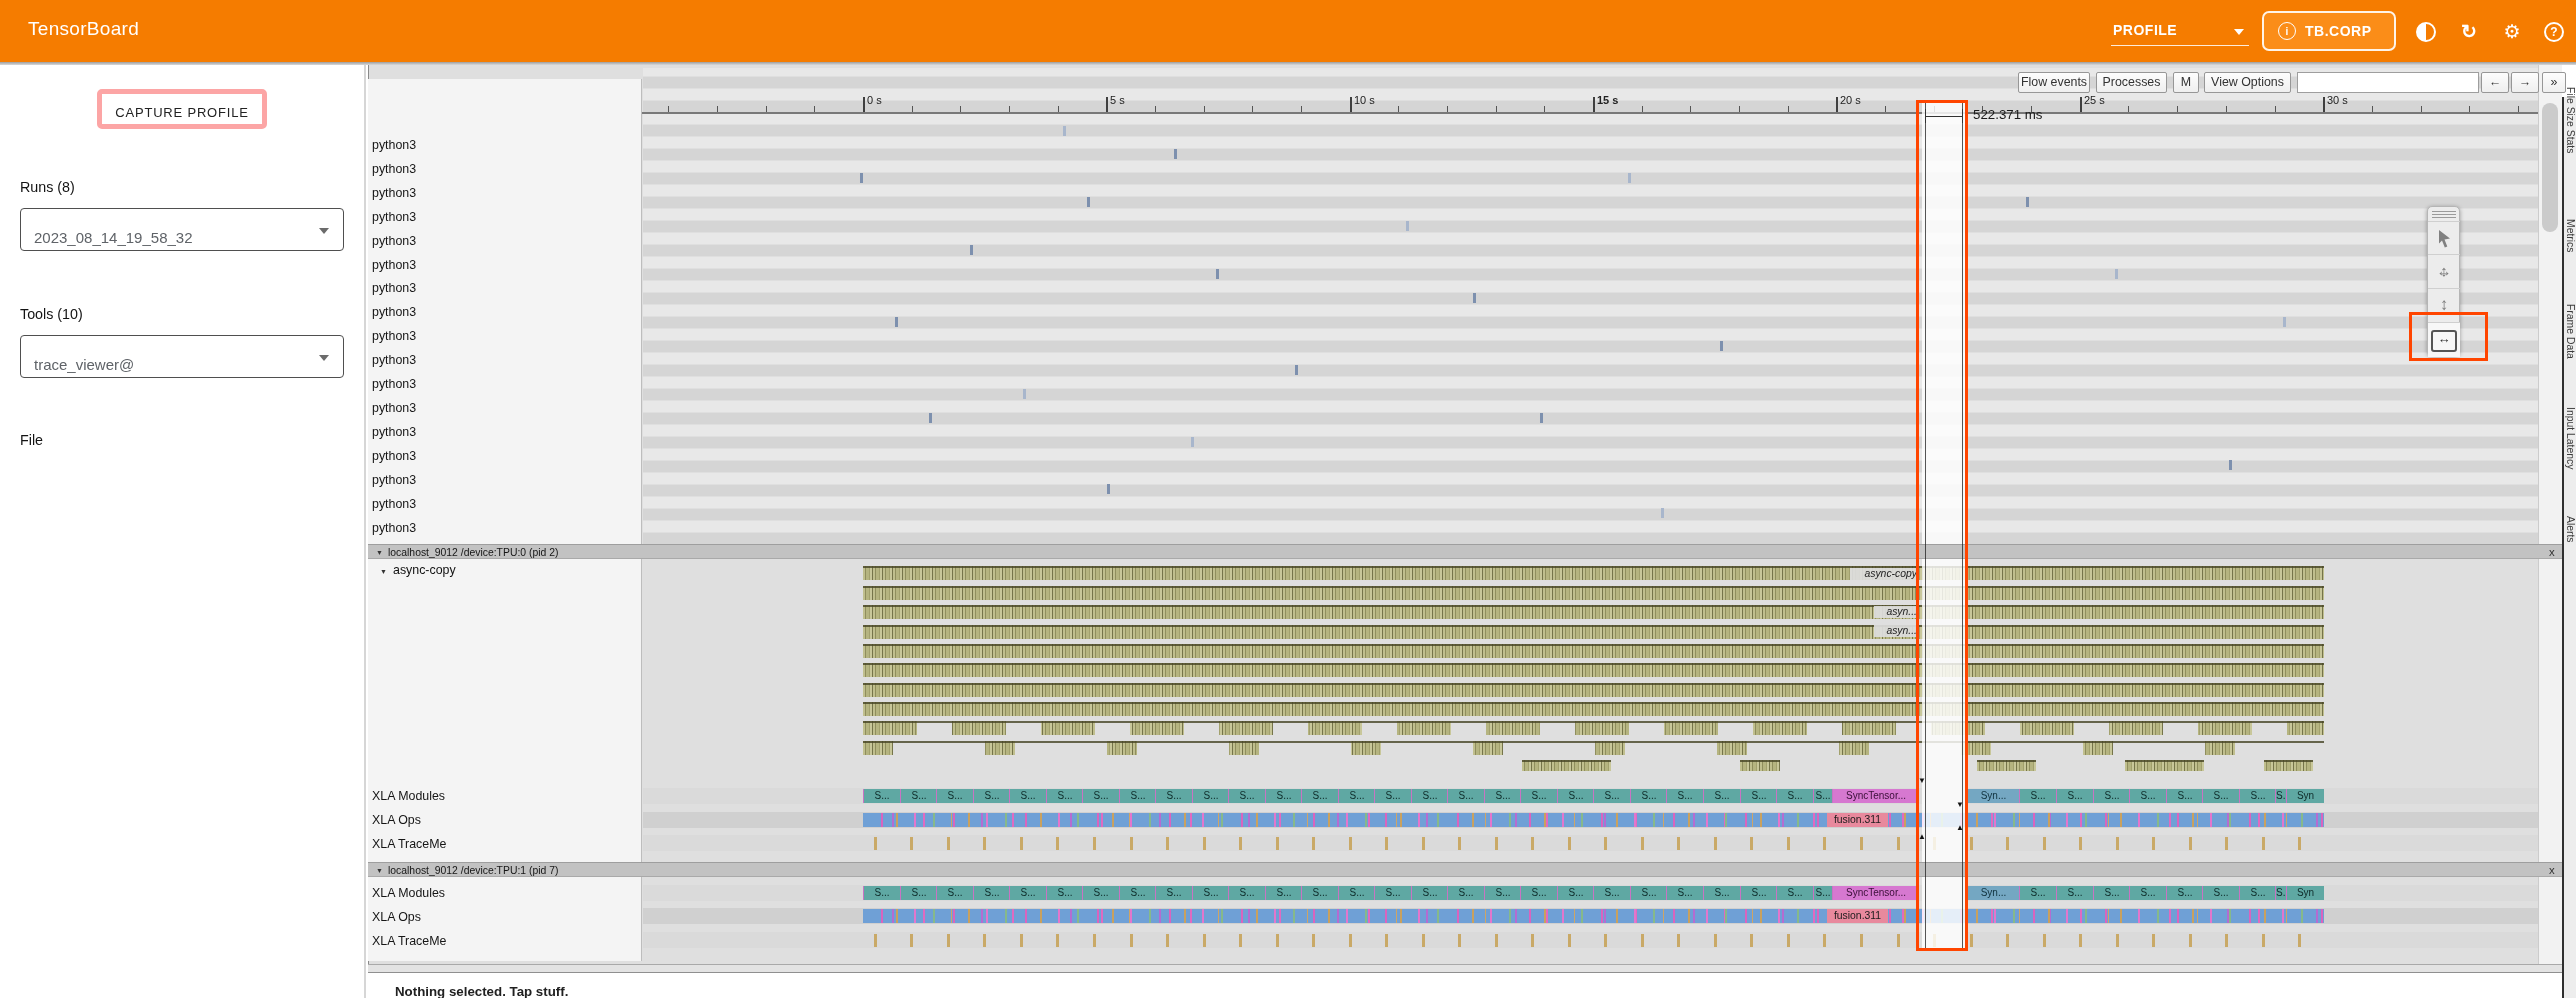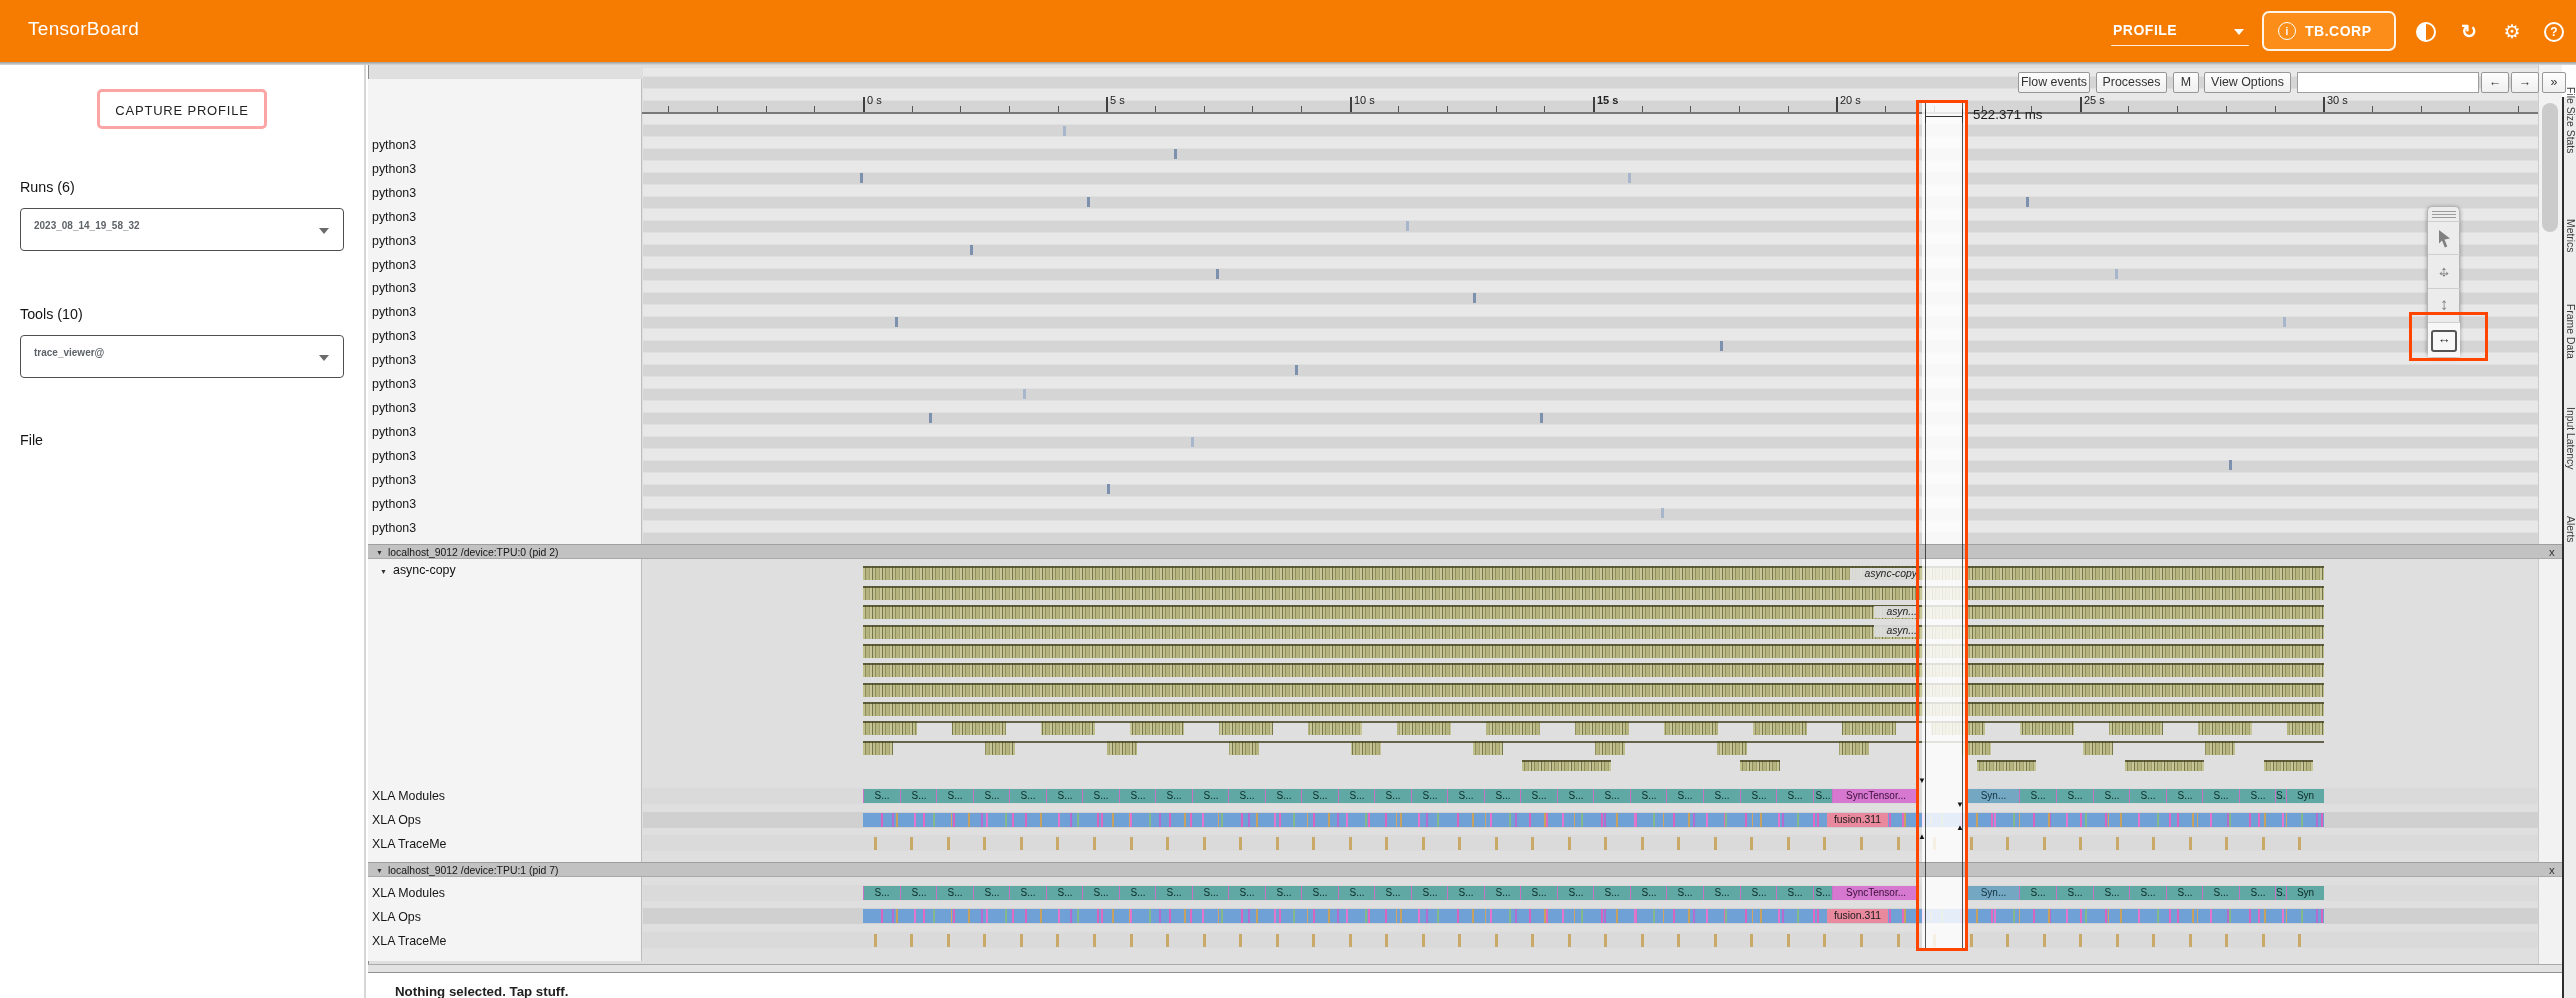--- a/index.html
+++ b/index.html
@@ -20,25 +20,25 @@
   .badge-info{margin-left:14px;width:16px;height:16px;border:1.5px solid #fff;border-radius:50%;
      font-size:10px;font-weight:700;display:flex;align-items:center;justify-content:center;}
   .badge-txt{margin-left:9px;font-size:14px;font-weight:700;letter-spacing:0.5px;}
   .hicon{top:21px;width:22px;height:22px;color:#fff;font-size:19px;line-height:22px;text-align:center;}
   .bright{border:2px solid #fff;border-radius:50%;width:16px;height:16px;
      background:linear-gradient(90deg,#fff 0 50%,transparent 50%);}
   .helpc{border:2px solid #fff;border-radius:50%;width:16px;height:16px;font-size:12px;
      font-weight:700;line-height:16px;text-align:center;}
   
   .sidebar{left:0;top:62px;width:366px;height:936px;background:#fff;border-right:2px solid #d6d6d6;z-index:10;}
-  .capture{left:97px;top:89px;width:170px;height:40px;background:#fff;border:3px solid #fca5a5;
+  .capture{left:97px;top:89px;width:170px;height:40px;background:#fff;border:5px solid #fca5a5;
      border-radius:5px;font-size:13px;color:#222;letter-spacing:0.8px;text-align:center;line-height:38px;cursor:pointer;}
   .sb-label{left:20px;font-size:14.3px;color:#131313;}
   .sb-select{left:20px;width:324px;height:43px;border:1px solid #4f4f4f;border-radius:4px;background:#fff;}
-  .sb-select .val{position:absolute;left:13px;top:11px;font-size:10px;color:#5f6368;font-weight:bold;}
+  .sb-select .val{position:absolute;left:13px;top:20px;font-size:15px;color:#5f6368;}
   .sb-select .car{position:absolute;right:14px;top:19px;width:0;height:0;border-left:5px solid transparent;
      border-right:5px solid transparent;border-top:6px solid #6b6b6b;}
   
   .canvas{left:368px;top:65px;width:2171px;height:899px;background:#dfdfdf;border-left:1px solid #8a8a8a;z-index:0;}
   .labelcol{left:368px;top:79px;width:274px;height:882px;background:#f4f4f4;border-right:1px solid #bdbdbd;z-index:1;}
   .tbtn{top:72px;height:21px;background:linear-gradient(#fdfdfd,#efefef);border:1px solid #979797;
      border-radius:2px;font-size:12.4px;color:#333;text-align:center;line-height:19px;z-index:9;cursor:pointer;}
   .findbox{left:2297px;top:72px;width:182px;height:21px;background:#fff;border:1px solid #9e9e9e;z-index:9;}
   .ruler-base{left:642px;top:112px;width:1897px;height:2px;background:#787878;z-index:2;}
   .hdr{left:368px;width:2194px;height:15px;background:#c2c2c2;border-top:1px solid #9e9e9e;
@@ -95,21 +95,21 @@
       <div class="bright" style="margin:1px auto"></div>
     </div>
   <div class="a hicon" style="left:2458px;z-index:21;font-weight:700">↻</div>
   <div class="a hicon" style="left:2501px;z-index:21">⚙</div>
   <div class="a hicon" style="left:2543px;z-index:21">
       <div class="helpc" style="margin:1px auto">?</div>
     </div>
 
   <div class="a sidebar"></div>
   <div class="a capture" style="z-index:11">CAPTURE PROFILE</div>
-  <div class="a sb-label" style="top:179px;z-index:11">Runs (6)</div>
+  <div class="a sb-label" style="top:179px;z-index:11">Runs (8)</div>
   <div class="a sb-select" style="top:208px;z-index:11">
     <span class="val">2023_08_14_19_58_32</span>
     <span class="car"></span>
   </div>
   <div class="a sb-label" style="top:306px;z-index:11">Tools (10)</div>
   <div class="a sb-select" style="top:335px;z-index:11">
     <span class="val">trace_viewer@</span>
     <span class="car"></span>
   </div>
   <div class="a sb-label" style="top:432px;z-index:11">File</div>

